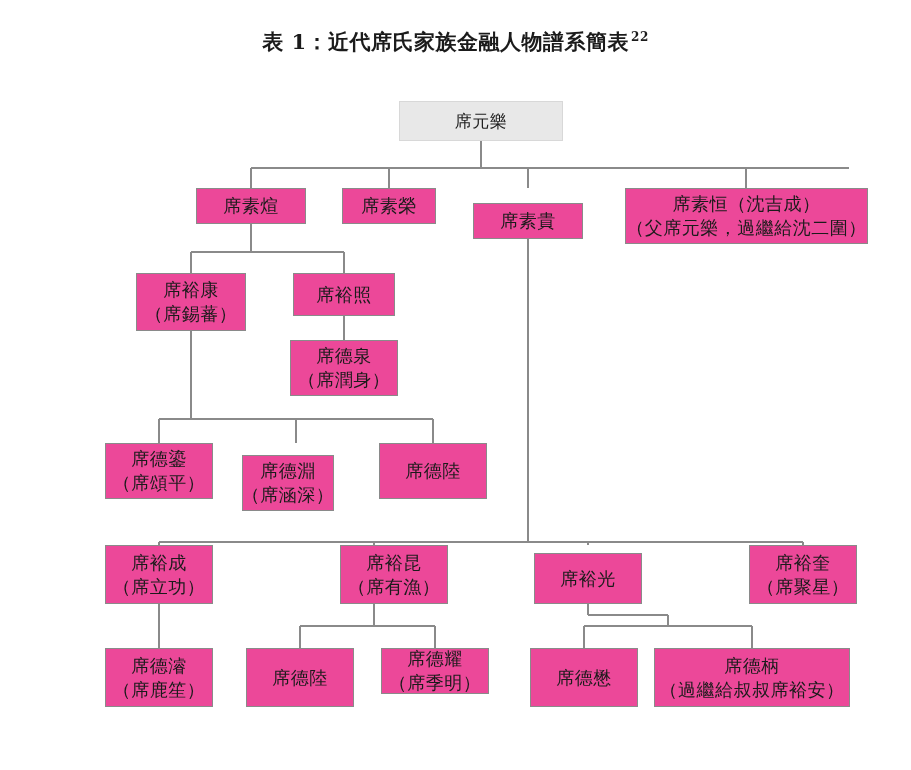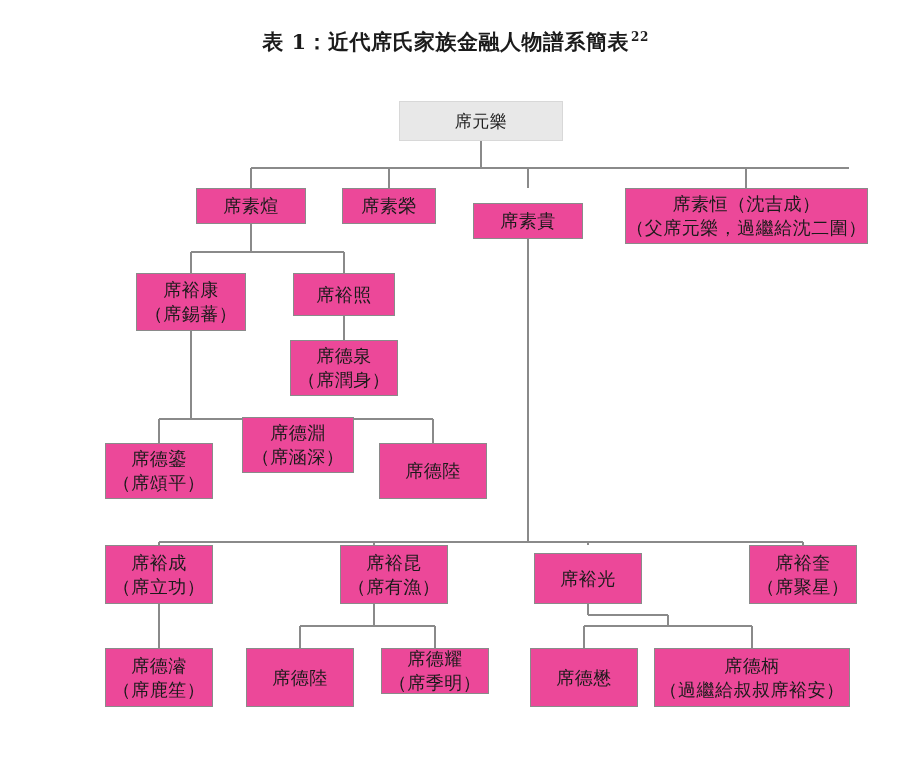--- a/index.html
+++ b/index.html
@@ -166,21 +166,21 @@
     <div class="node" style="left:290px; top:340px; width:108px; height:56px;">
       <span>席德泉</span>
       <span class="ln2">（席潤身）</span>
     </div>
 
     <div class="node" style="left:105px; top:443px; width:108px; height:56px;">
       <span>席德鎏</span>
       <span class="ln2">（席頌平）</span>
     </div>
 
-    <div class="node" style="left:242px; top:417px; width:112px; height:56px;">
+    <div class="node" style="left:242px; top:455px; width:92px; height:56px;">
       <span>席德淵</span>
       <span class="ln2">（席涵深）</span>
     </div>
 
     <div class="node" style="left:379px; top:443px; width:108px; height:56px;">
       <span>席德陸</span>
     </div>
 
     <div class="node" style="left:105px; top:545px; width:108px; height:59px;">
       <span>席裕成</span>

